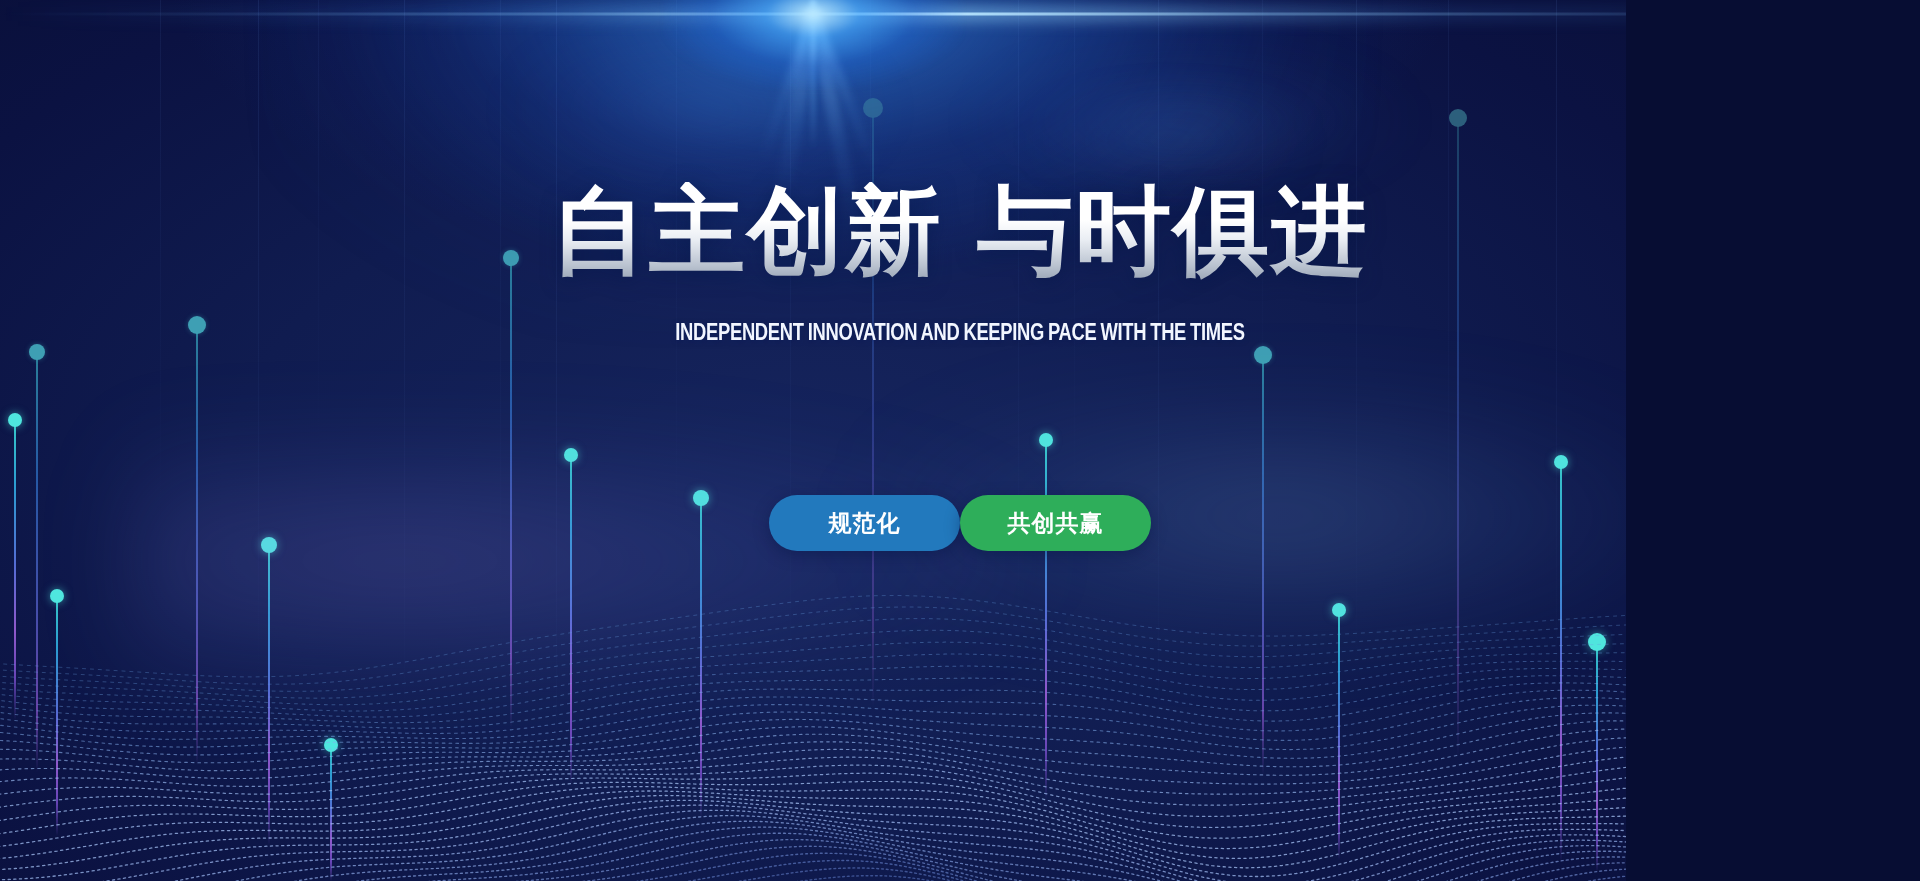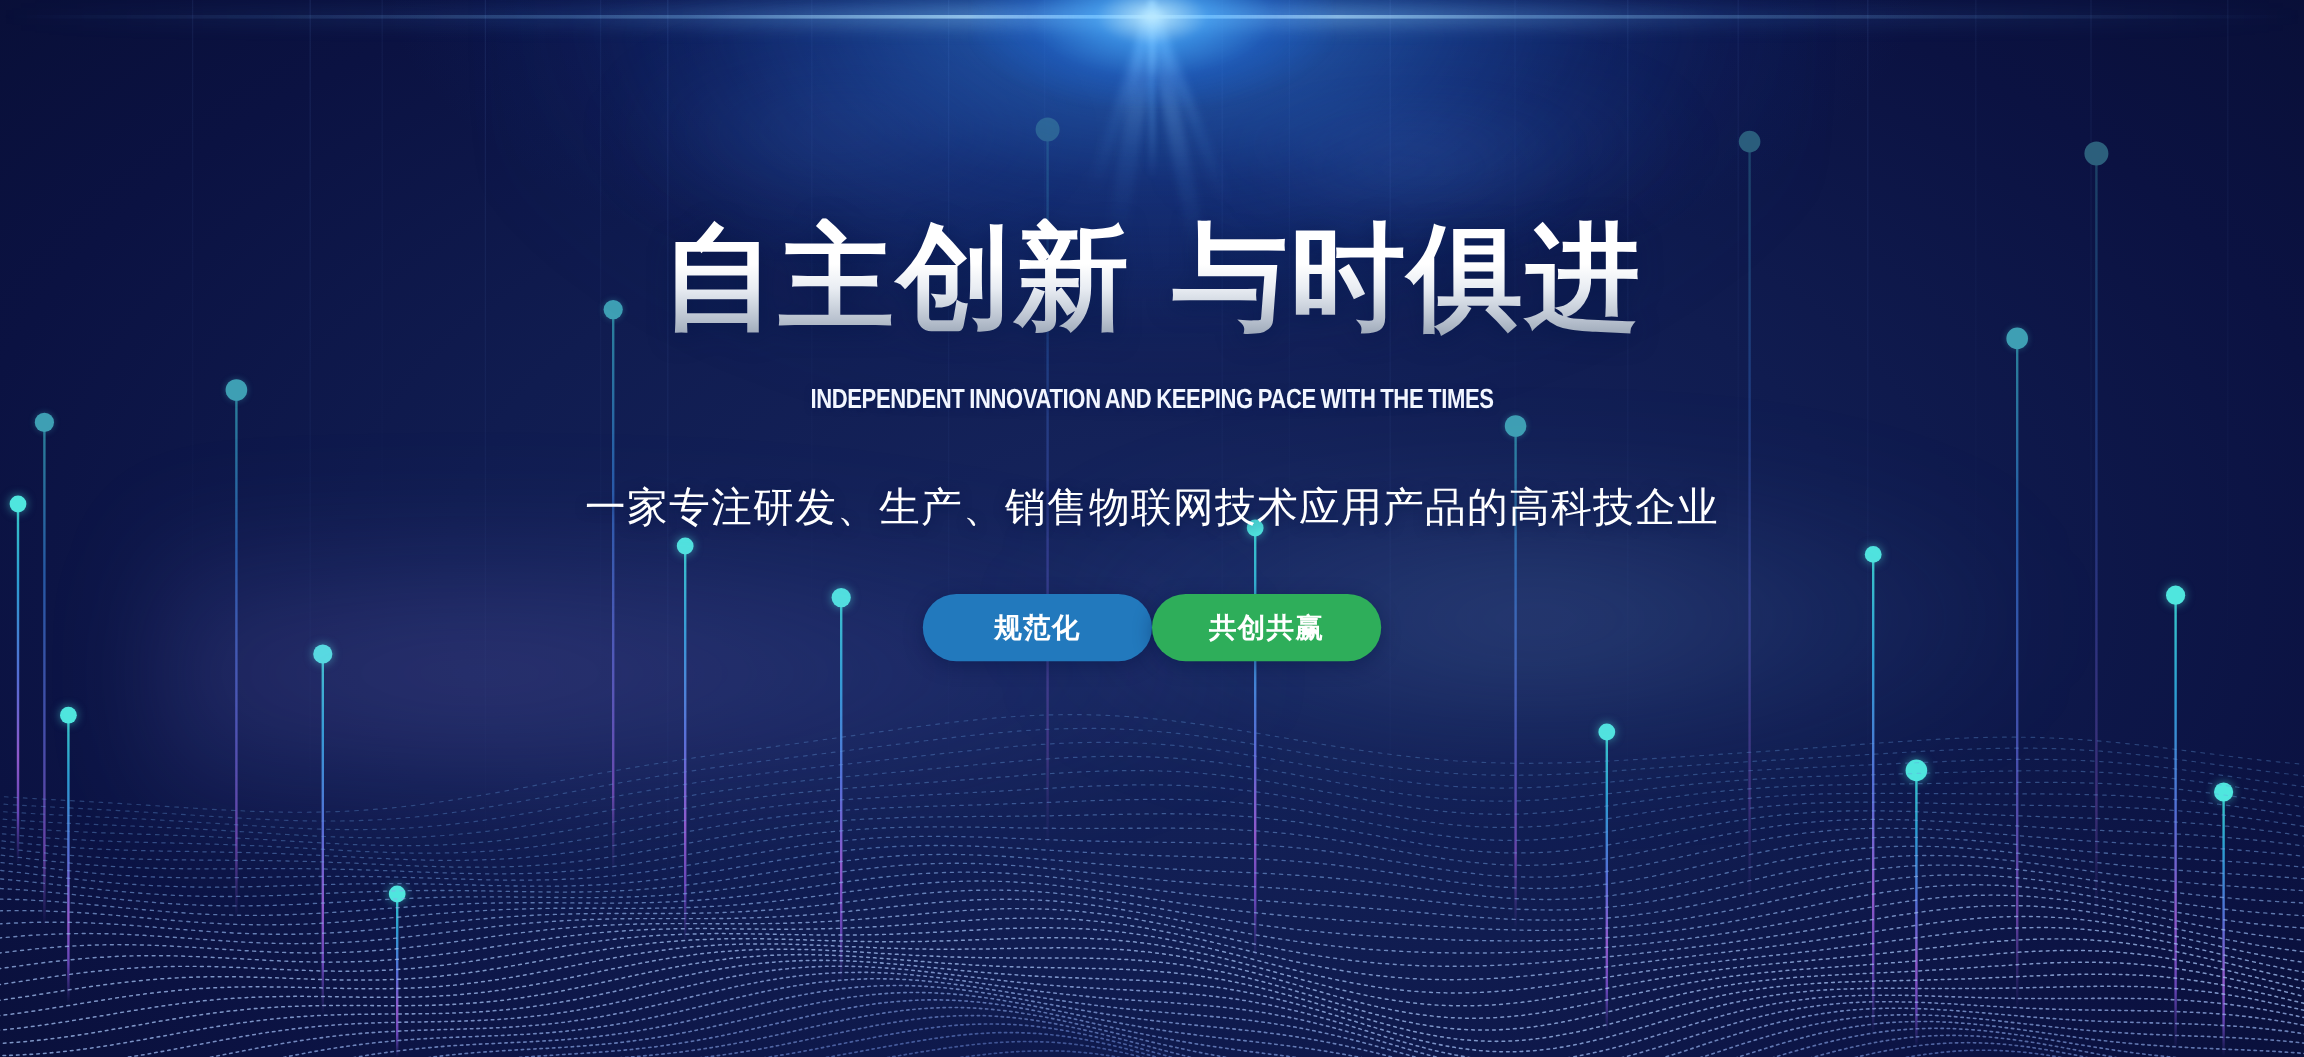--- a/index.html
+++ b/index.html
@@ -5,21 +5,21 @@
 <style>
   * { margin:0; padding:0; box-sizing:border-box; }
   html, body {
     width:1920px; height:881px; overflow:hidden;
     background:#070d33;
     font-family:"Liberation Sans","DejaVu Sans",sans-serif;
   }
 
   .stage {
     position:relative;
-    width:1920px; height:881px;
+    width:1626px; height:881px;
     overflow:hidden;
     background:
       radial-gradient(ellipse 900px 420px at 50% -4%,  rgba(40,120,220,0.55) 0%, rgba(20,60,150,0.18) 45%, rgba(0,0,0,0) 72%),
       radial-gradient(ellipse 1400px 800px at 50% 55%, #16255e 0%, #101c50 42%, #0b1242 72%, #080e34 100%),
       linear-gradient(180deg,#0a1043 0%, #101a4c 35%, #101c50 60%, #0a1140 100%);
   }
 
   
   .flare-core {
     position:absolute; left:50%; top:14px; transform:translate(-50%,-50%);
@@ -335,21 +335,20 @@
   </div>
 
   <div class="content">
 
     <div class="headline">
       <span>自主创新</span><span class="gap"></span><span>与时俱进</span>
     </div>
 
     <div class="subline">INDEPENDENT INNOVATION AND KEEPING PACE WITH THE TIMES</div>
 
-    <div class="tagline">一家专注研发、生产、销售物联网技术应用产品的高科技企业</div>
 
     <div class="pills">
         <div class="pill" style="background: rgb(34, 121, 189);">规范化</div>
         <div class="pill" style="background: rgb(46, 174, 90);">共创共赢</div>
       </div>
 
   </div>
 </div>
 
 </body></html>

